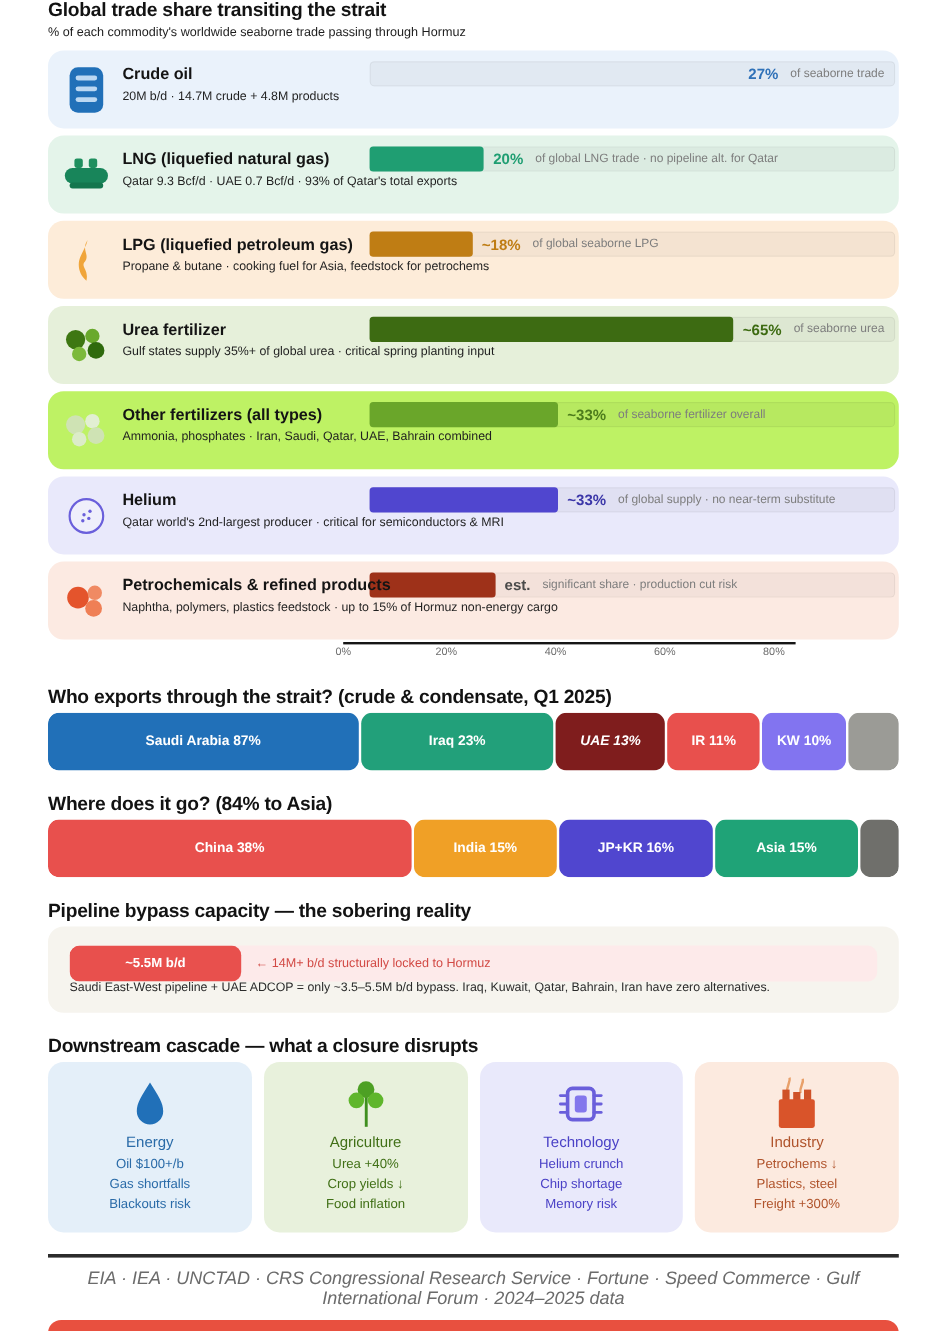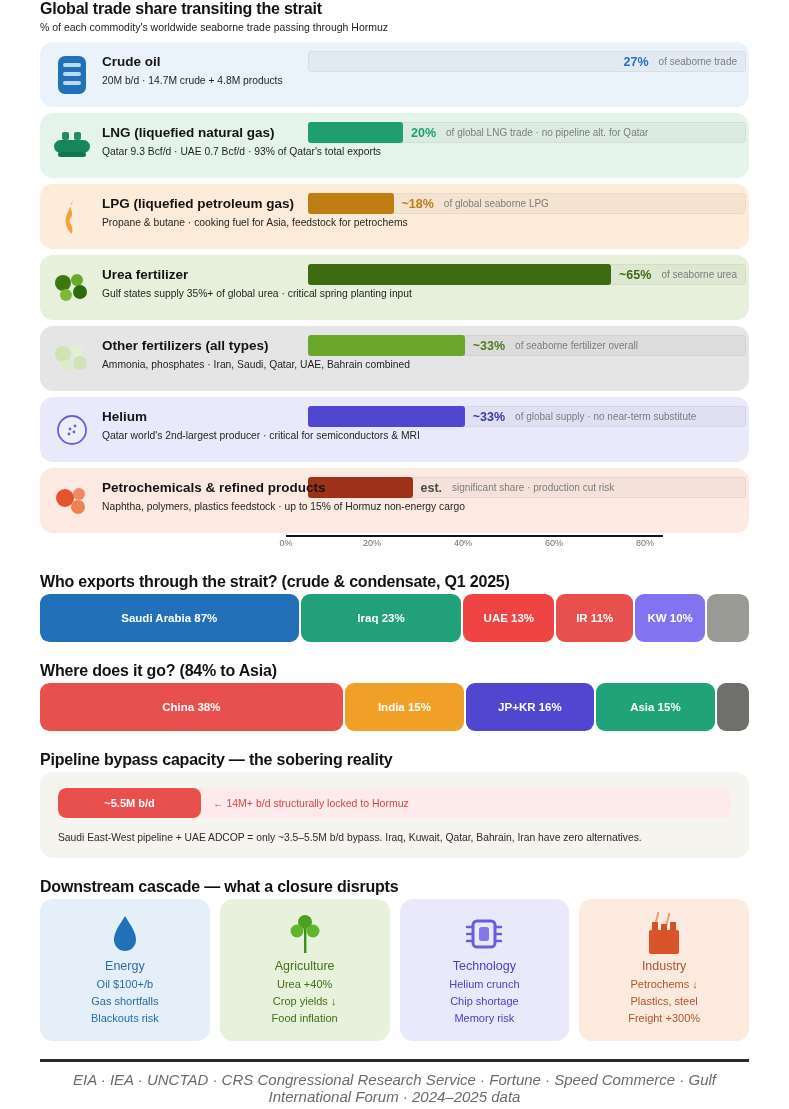--- a/index.html
+++ b/index.html
@@ -170,21 +170,20 @@
     font-weight: bold;
     display: flex; align-items: center; justify-content: center;
   }
   .pipe-lock {
     display: flex; align-items: center;
     font-size: 10.5px;
     color: #d24a45;
     padding-left: 12px;
   }
   .pipe-note {
-    margin-top: 14px;
     font-size: 10.3px;
     color: #2b2b2b;
   }
 
   
   .cards { display: flex; gap: 10px; margin-top: 3px; }
   .card {
     flex: 1 1 0;
     border-radius: 13px;
     padding: 12px 8px 14px 8px;
@@ -295,21 +294,21 @@
             <div class="row-name">Urea fertilizer</div>
             <div class="row-note">Gulf states supply 35%+ of global urea · critical spring planting input</div>
             <div class="barwrap">
               <div class="track" style="width:438px"></div>
               <div class="fill" style="width:308.75px;background:#3d6b12"></div>
               <div class="pct" style="color:#3d6b12">~65%</div>
               <div class="tail">of seaborne urea</div>
             </div>
           </div>
         </div>
-        <div class="row" style="background: #e5e5e5;">
+        <div class="row" style="background: #bef264;">
           <div class="row-icon">
             <svg width="38" height="32" viewBox="0 0 38 32">
               <circle cx="10" cy="11" r="8" fill="#cfe3b4"></circle>
               <circle cx="24" cy="8" r="6" fill="#e2efd2"></circle>
               <circle cx="27" cy="20" r="7" fill="#cfe3b4"></circle>
               <circle cx="13" cy="23" r="6" fill="#dcecc9"></circle>
             </svg>
           </div>
           <div class="row-body">
             <div class="row-name">Other fertilizers (all types)</div>
@@ -375,21 +374,21 @@
     </div>
   </div>
 
   <div class="sec-gap"></div>
 
   <div>
     <div class="sec-title">Who exports through the strait? (crude &amp; condensate, Q1 2025)</div>
     <div class="stack" id="exporters-stack">
         <div class="seg" style="flex: 37 0 0px; background: rgb(33, 112, 184);">Saudi Arabia 87%</div>
         <div class="seg" style="flex: 23 0 0px; background: rgb(34, 160, 122);">Iraq 23%</div>
-        <div class="seg" style="flex: 13 0 0px; background: #ef4444;">UAE 13%</div>
+        <div class="seg" style="flex: 13 0 0px; background: #7f1d1d; font-style: italic;">UAE 13%</div>
         <div class="seg" style="flex: 11 0 0px; background: rgb(232, 80, 77);">IR 11%</div>
         <div class="seg" style="flex: 10 0 0px; background: rgb(130, 116, 240);">KW 10%</div>
         <div class="seg" style="flex: 6 0 0px; background: rgb(155, 155, 150);"></div>
       </div>
   </div>
 
   <div class="sec-gap"></div>
 
   <div>
     <div class="sec-title">Where does it go? (84% to Asia)</div>

